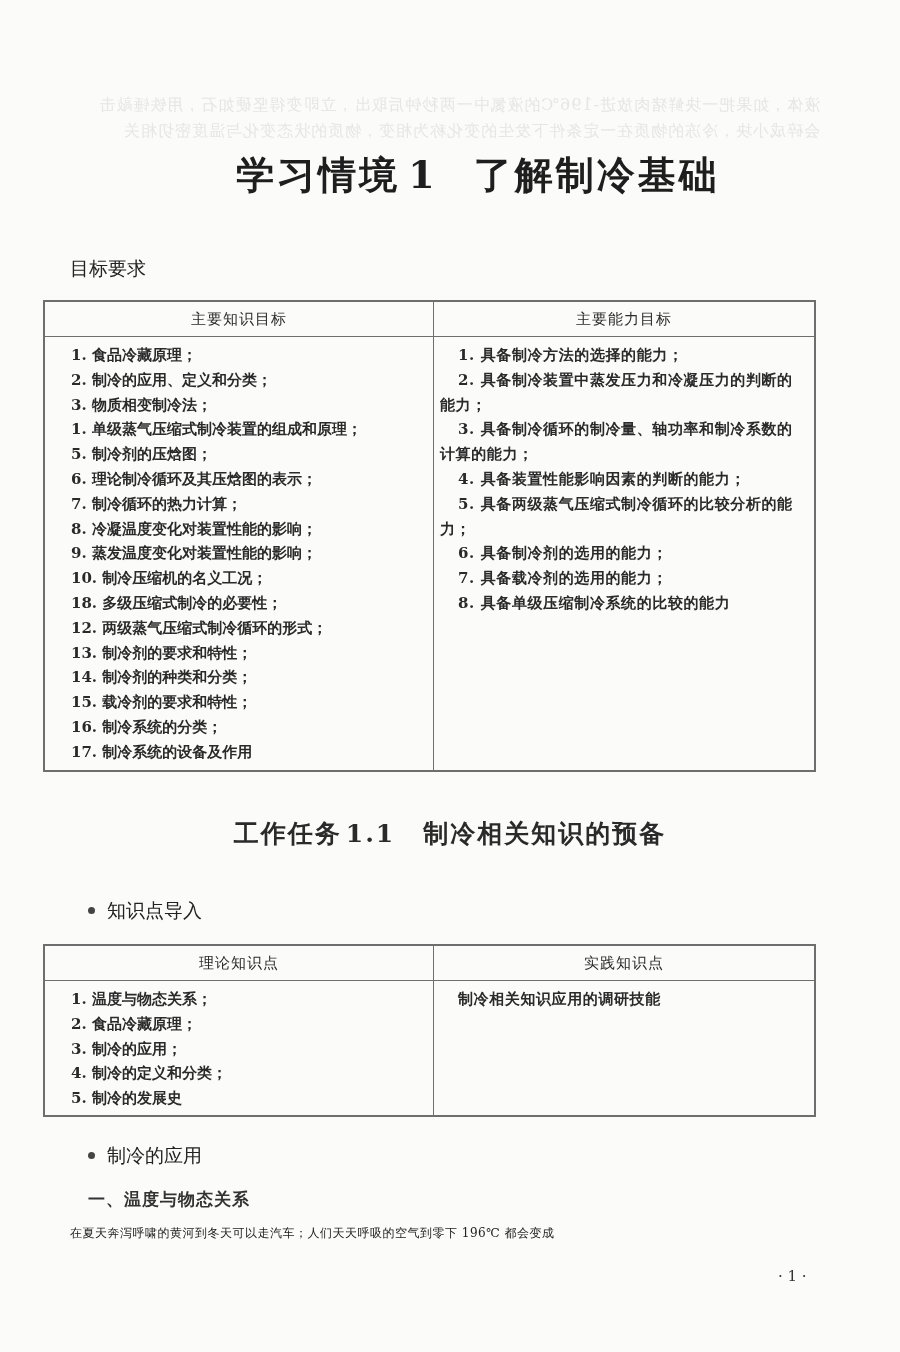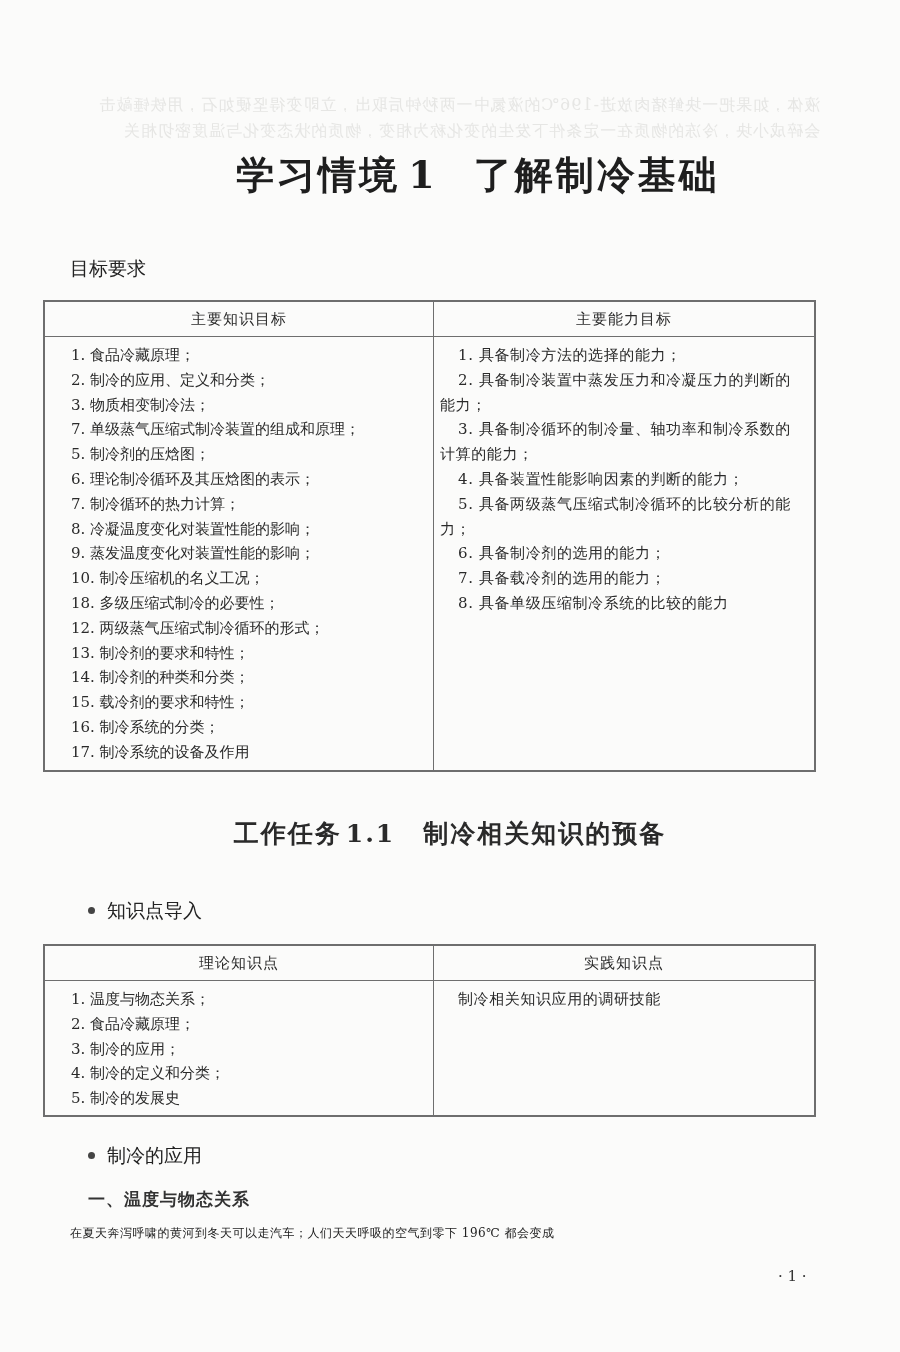--- a/index.html
+++ b/index.html
@@ -25,21 +25,21 @@
     }
     .bullet { display: inline-block; width: 7px; height: 7px; border-radius: 50%; background: #444; margin: 0 12px 3px 20px; vertical-align: middle; }
     table.grid {
       position: absolute; left: 43px; width: 773px; border-collapse: collapse;
       border: 2px solid #6e6e6e; font-size: 15px; color: #2a2a2a;
     }
     table.grid th {
       font-weight: normal; height: 32px; border: 1.5px solid #6e6e6e; text-align: center;
       font-size: 15px; letter-spacing: 1px;
     }
-    table.grid td { vertical-align: top; border-left: 1.5px solid #6e6e6e; border-right: 1.5px solid #6e6e6e; padding: 6px 0 0 0; }
+    table.grid td { vertical-align: top; border-left: 1.5px solid #6e6e6e; border-right: 1.5px solid #6e6e6e; padding: 6px 0 0 0; font-weight: bold; }
     .col-left { width: 386px; }
     .item { line-height: 24.8px; padding-left: 26px; white-space: nowrap; }
     .ritem { line-height: 24.8px; padding: 0 8px 0 6px; text-indent: 18px; letter-spacing: 0.6px; }
     .task-title {
       position: absolute; left: 0; width: 900px; top: 817px; text-align: center;
       font-size: 25px; font-weight: bold; letter-spacing: 2px; color: #2a2a2a;
     }
     .task-title .num { margin: 8px 28px 0 4px; }
     .subhead { position: absolute; left: 88px; top: 1188px; font-size: 17px; font-weight: bold; color: #333; letter-spacing: 1px; }
     .body-text { position: absolute; left: 70px; top: 1225px; font-size: 12px; color: #222; letter-spacing: 0.5px; white-space: nowrap; }
@@ -63,21 +63,21 @@
       <th class="col-left">主要知识目标</th>
       <th>主要能力目标</th>
     </tr>
   </thead>
   <tbody>
     <tr>
       <td class="col-left" style="height:427px">
         <div class="item">1. 食品冷藏原理；</div>
         <div class="item">2. 制冷的应用、定义和分类；</div>
         <div class="item">3. 物质相变制冷法；</div>
-        <div class="item">7. 单级蒸气压缩式制冷装置的组成和原理；</div>
+        <div class="item">1. 单级蒸气压缩式制冷装置的组成和原理；</div>
         <div class="item">5. 制冷剂的压焓图；</div>
         <div class="item">6. 理论制冷循环及其压焓图的表示；</div>
         <div class="item">7. 制冷循环的热力计算；</div>
         <div class="item">8. 冷凝温度变化对装置性能的影响；</div>
         <div class="item">9. 蒸发温度变化对装置性能的影响；</div>
         <div class="item">10. 制冷压缩机的名义工况；</div>
         <div class="item">18. 多级压缩式制冷的必要性；</div>
         <div class="item">12. 两级蒸气压缩式制冷循环的形式；</div>
         <div class="item">13. 制冷剂的要求和特性；</div>
         <div class="item">14. 制冷剂的种类和分类；</div>

